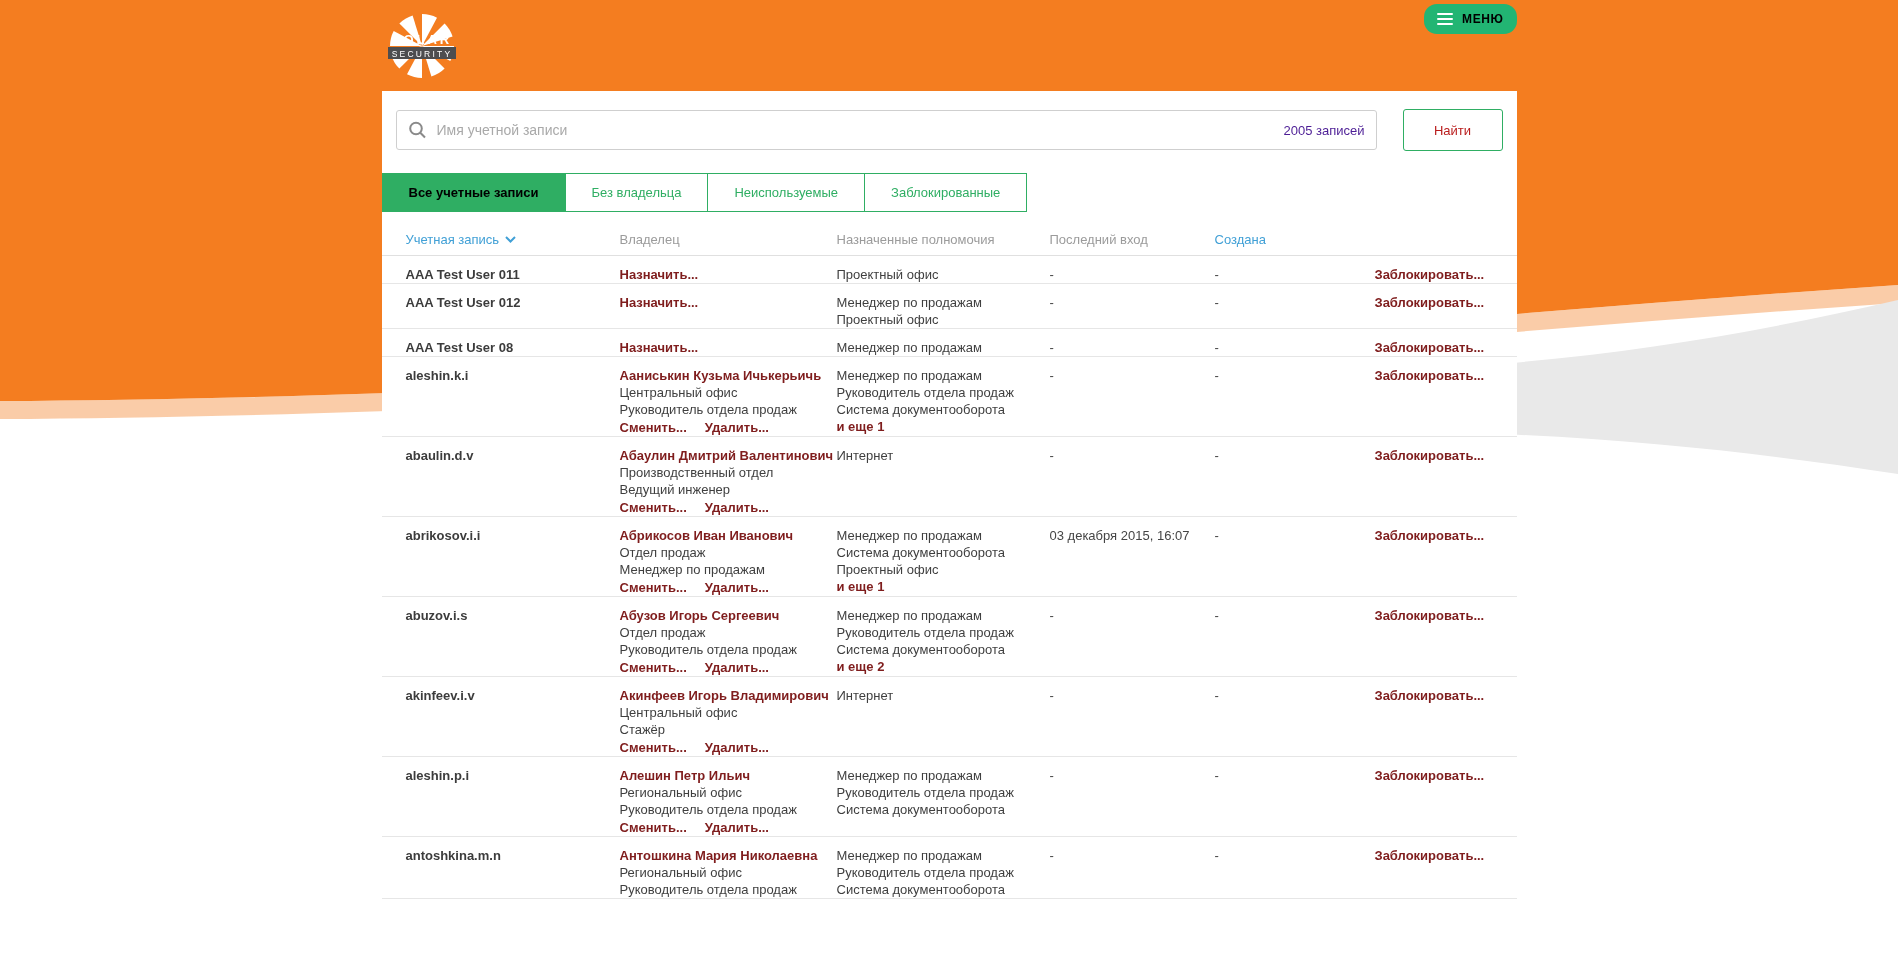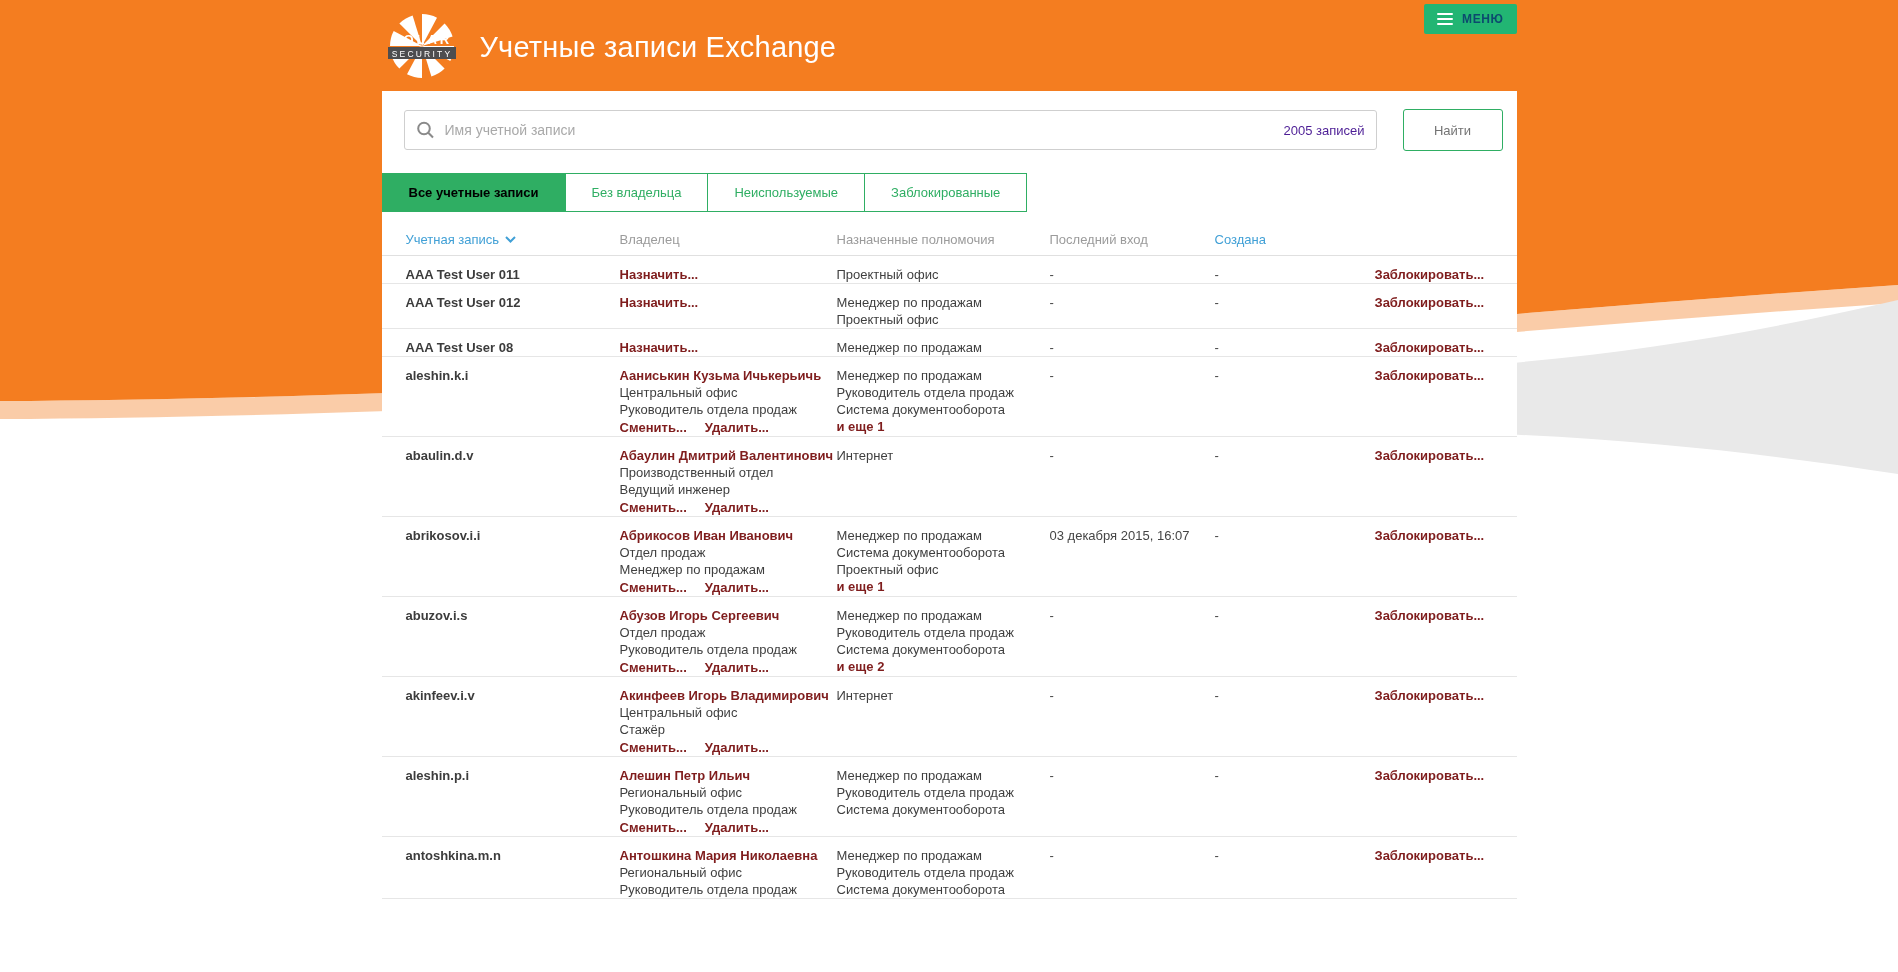--- a/index.html
+++ b/index.html
@@ -14,52 +14,52 @@
   
   .header { position: absolute; top: 0; left: 0; width: 100%; z-index: 2; }
   .header-inner { width: 1135px; margin: 0 auto; position: relative; height: 96px; }
   .logo { position: absolute; left: 0; top: 6px; width: 80px; height: 80px; }
   .title {
     position: absolute; left: 98px; top: 31px;
     color: #ffffff; font-size: 29px; font-weight: 400; letter-spacing: .2px;
   }
   .menu-btn {
     position: absolute; right: 0; top: 4px; height: 30px;
-    background: #22b573; color: #0c4a6e; border-radius: 2px;
+    background: #22b573; color: #000000; border-radius: 13px;
     display: flex; align-items: center; gap: 9px; padding: 0 13px;
     font-size: 12px; font-weight: bold; letter-spacing: .6px; cursor: pointer;
   }
   .burger { display: inline-flex; flex-direction: column; gap: 3px; }
   .burger i { display: block; width: 16px; height: 2px; background: #fff; border-radius: 1px; }
 
   
   .card {
     position: relative; z-index: 1;
     width: 1135px; margin: 91px auto 0; background: #fff;
     min-height: 930px; padding-bottom: 10px;
   }
 
   
-  .search-row { display: flex; align-items: center; gap: 26px; padding: 18px 14px 0 14px; margin-left: 8px; }
+  .search-row { display: flex; align-items: center; gap: 26px; padding: 18px 14px 0 14px; }
   .search-box {
     flex: 1; position: relative; height: 40px;
     border: 1px solid #cfcfcf; border-radius: 3px; background: #fff;
     display: flex; align-items: center;
   }
   .search-box input {
     border: none; outline: none; flex: 1; height: 100%;
     padding: 0 120px 0 40px; font-size: 14px; color: #444;
     font-family: "Liberation Sans", sans-serif; background: transparent;
   }
   .search-box input::placeholder { color: #a9a9a9; }
   .search-icon { position: absolute; left: 11px; top: 50%; transform: translateY(-50%); }
   .count { position: absolute; right: 11px; top: 50%; transform: translateY(-50%); color: #4c1d95; font-size: 13px; }
   .find-btn {
     width: 100px; height: 42px; background: #fff;
-    border: 1px solid #2fae63; color: #737373; border-radius: 3px;
+    border: 1px solid #2fae63; color: #b91c1c; border-radius: 3px;
     font-size: 13px; cursor: pointer; font-family: "Liberation Sans", sans-serif;
   }
 
   
   .tabs { display: flex; margin-top: 22px; }
   .tab {
     height: 39px; padding: 0 26px; display: flex; align-items: center;
     font-size: 13px; color: #2fae63; background: #fff;
     border: 1px solid #2fae63; border-left: none; cursor: pointer; white-space: nowrap;
   }
@@ -109,21 +109,20 @@
         <path d="M40,40 L62.6,62.6 A32,32 0 0 1 49.4,70.6 Z"></path>
         <path d="M40,40 L40,72 A32,32 0 0 1 25,68.3 Z"></path>
         <path d="M40,40 L17.4,62.6 A32,32 0 0 1 9.4,49.4 Z"></path>
         <path d="M40,40 L8,40 A32,32 0 0 1 11.7,25 Z"></path>
         <path d="M40,40 L17.4,17.4 A32,32 0 0 1 30.6,9.4 Z"></path>
       </g>
       <text x="40" y="38" text-anchor="middle" font-size="13" font-weight="bold" letter-spacing="3" fill="#ffffff">SOLAR</text>
       <rect x="6" y="41" width="68" height="12" fill="#4d4d4f"></rect>
       <text x="40" y="50.5" text-anchor="middle" font-size="8.5" letter-spacing="2.2" fill="#ffffff">SECURITY</text>
     </svg>
-    <div class="title">Учетные записи Exchange</div>
     <div class="menu-btn">
       <span class="burger">
           <i></i>
           <i></i>
           <i></i>
         </span>
       <span>МЕНЮ</span>
     </div>
   </div>
 </div>

